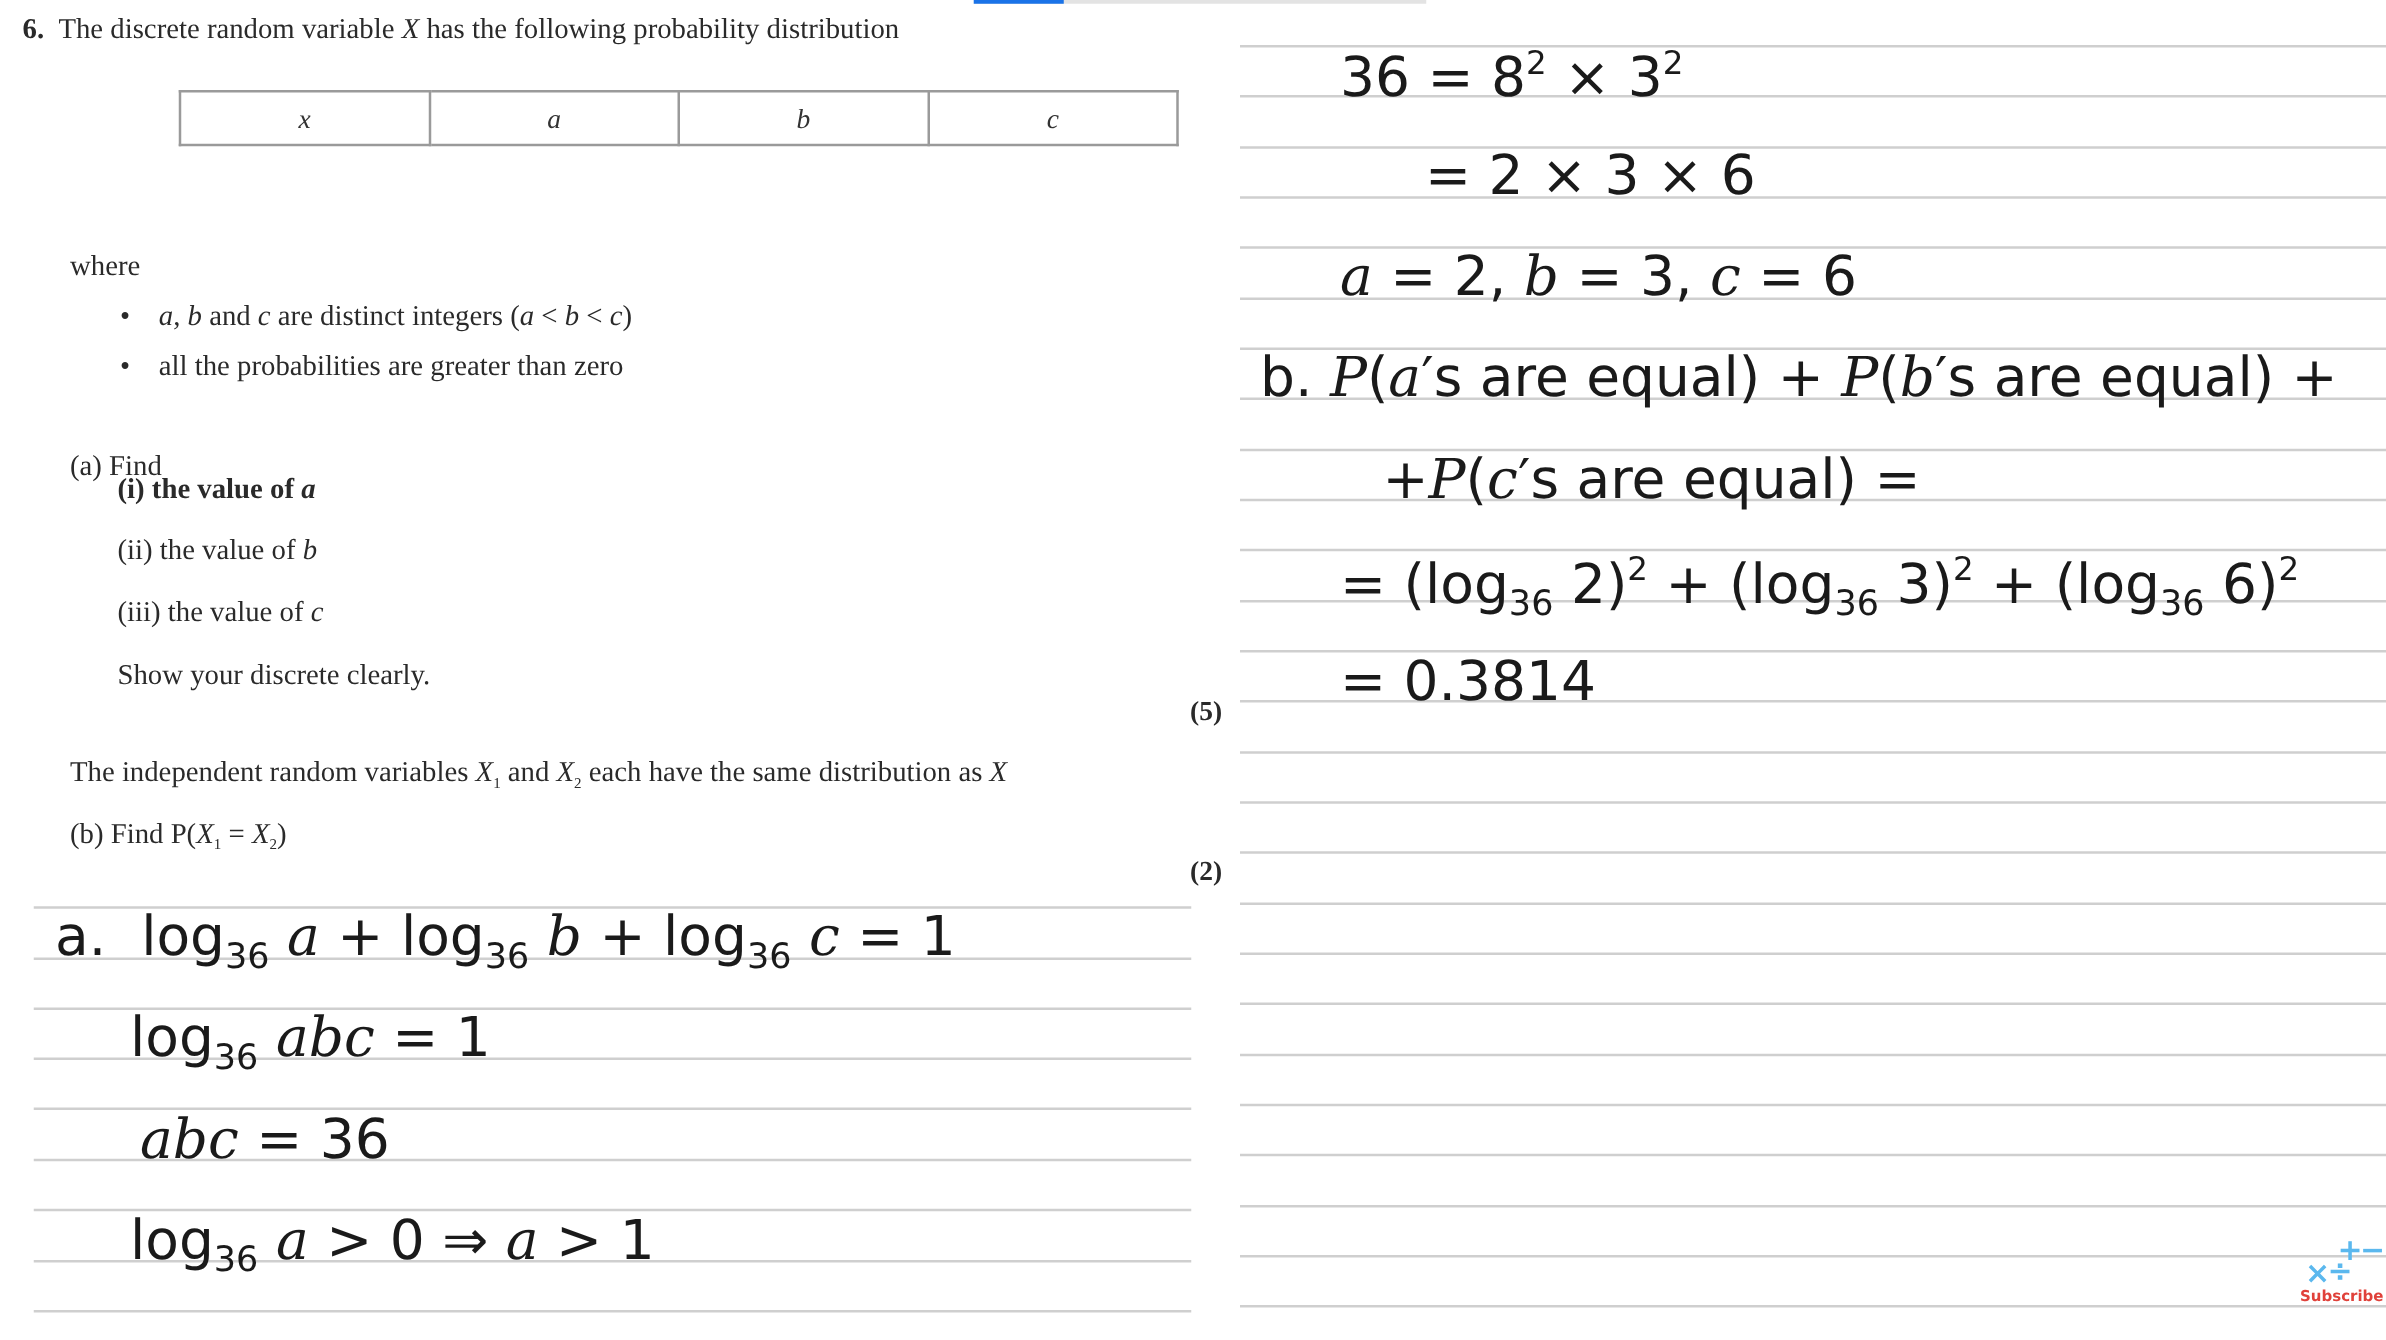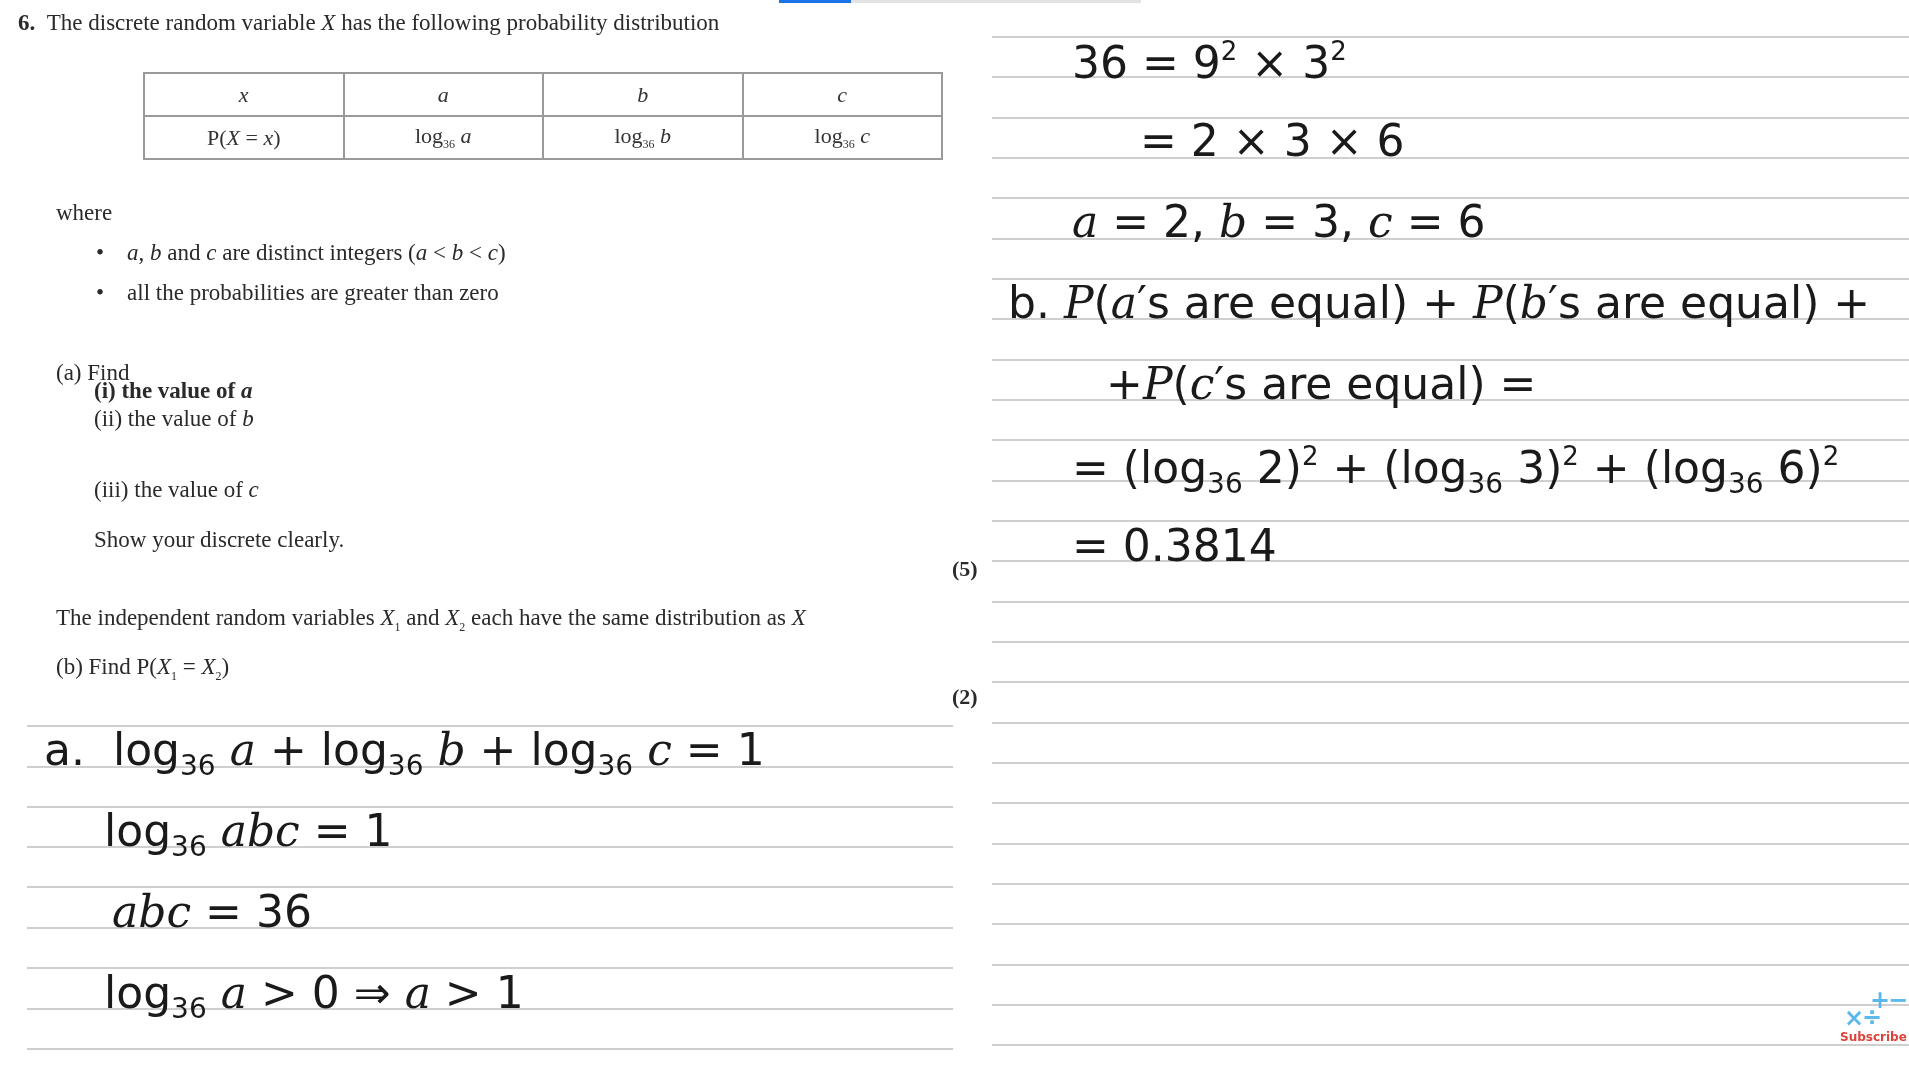--- a/index.html
+++ b/index.html
@@ -42,39 +42,33 @@
 </div>
 
 <table class="dist">
   <tbody>
       <tr>
     <td><i>x</i></td>
     <td><i>a</i></td>
     <td><i>b</i></td>
     <td><i>c</i></td>
   </tr>
-  <tr>
-    <td><span>P(</span><i>X</i><span> = </span><i>x</i><span>)</span></td>
-    <td><span>log</span><sub>36</sub> <i>a</i></td>
-    <td><span>log</span><sub>36</sub> <i>b</i></td>
-    <td><span>log</span><sub>36</sub> <i>c</i></td>
-  </tr>
 </tbody>
   </table>
 
 <div class="q" style="left:56px;top:200px;">where</div>
 <div class="q" style="left:96px;top:240px;">
   •&nbsp;&nbsp;&nbsp;&nbsp;<i>a</i><span>, </span><i>b</i><span> and </span><i>c</i><span> are distinct integers  (</span><i>a</i><span> &lt; </span><i>b</i><span> &lt; </span><i>c</i><span>)</span>
 </div>
 <div class="q" style="left:96px;top:280px;">
   •&nbsp;&nbsp;&nbsp;&nbsp;<span>all the probabilities are greater than zero</span>
 </div>
 <div class="q" style="left:56px;top:329px;margin-top:31px;">(a)  Find</div>
 <div class="q" style="left:94px;top:378px;font-weight:bold;"><span>(i)   the value of </span><i>a</i></div>
-<div class="q" style="left:94px;top:406px;"><span>(ii)  the value of </span><i>b</i></div>
+<div class="q" style="left:94px;top:427px;"><span>(ii)  the value of </span><i>b</i></div>
 <div class="q" style="left:94px;top:477px;"><span>(iii) the value of </span><i>c</i></div>
 <div class="q" style="left:94px;top:527px;">Show your discrete clearly.</div>
 <div class="marks" style="left:952px;top:556px;">(5)</div>
 
 <div class="q" style="left:56px;top:605px;">
   <span>The independent random variables </span><i>X</i><sub style="font-size:12px">1</sub><span> and </span><i>X</i><sub style="font-size:12px">2</sub><span> each have the same distribution as </span><i>X</i>
 </div>
 <div class="q" style="left:56px;top:654px;">
   <span>(b)  Find P(</span><i>X</i><sub style="font-size:12px">1</sub><span> = </span><i>X</i><sub style="font-size:12px">2</sub><span>)</span>
 </div>
@@ -124,21 +118,21 @@
   <span>log</span><sub>36</sub> <i>abc</i><span> = 1</span>
 </div>
 <div class="hw" style="left:112px;top:890px;">
   <i>abc</i><span> = 36</span>
 </div>
 <div class="hw" style="left:104px;top:971px;">
   <span>log</span><sub>36</sub> <i>a</i><span> &gt; 0  ⇒ </span><i>a</i><span> &gt; 1</span>
 </div>
 
 <div class="hw" style="left:1072px;top:38px;">
-  <span>36 = 9</span><sup>2</sup><span> × 3</span><sup>2</sup>
+  <span>36 = 8</span><sup>2</sup><span> × 3</span><sup>2</sup>
 </div>
 <div class="hw" style="left:1140px;top:119px;text-align:center;">= 2 × 3 × 6</div>
 <div class="hw" style="left:1072px;top:200px;">
   <i>a</i><span> = 2, </span><i>b</i><span> = 3, </span><i>c</i><span> = 6</span>
 </div>
 <div class="hw" style="left:1008px;top:281px;">
   <span>b.  </span><i>P</i><span>(</span><i>a</i><span>′s are equal)</span><span> + </span><i>P</i><span>(</span><i>b</i><span>′s are equal)</span><span> +</span>
 </div>
 <div class="hw" style="left:1106px;top:362px;">
   <span>+</span><i>P</i><span>(</span><i>c</i><span>′s are equal)</span><span> =</span>

